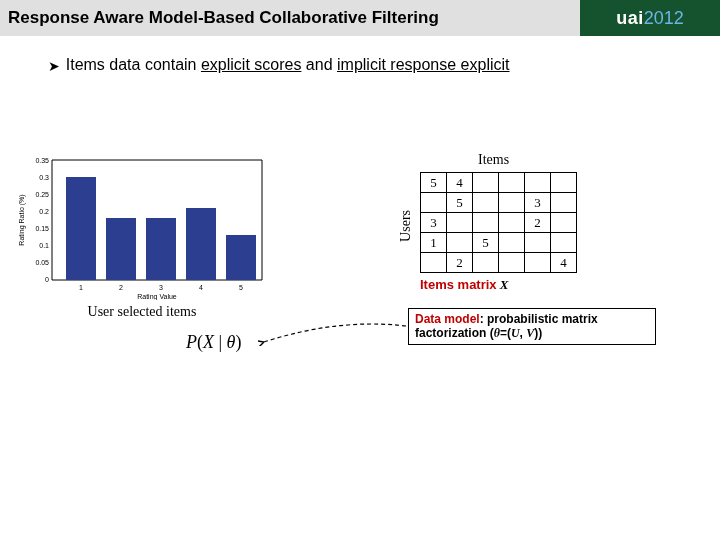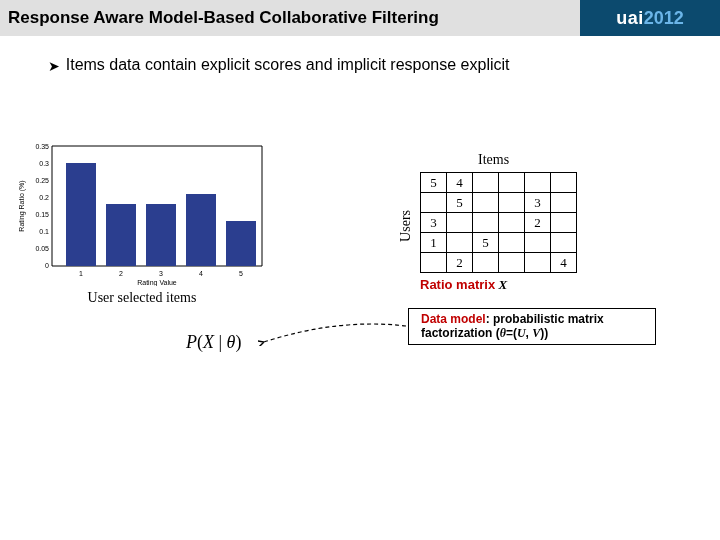--- a/index.html
+++ b/index.html
@@ -1,40 +1,40 @@
 <!DOCTYPE html>
 <html><head>
 <meta charset="utf-8">
 <style>
   * { box-sizing: border-box; margin: 0; padding: 0; }
   body { width: 720px; height: 540px; font-family: Arial, sans-serif; background: #fff; position: relative; overflow: hidden; }
   .header { background: #e0e0e0; height: 36px; display: flex; align-items: center; padding: 8px 8px; position: relative; }
   .title { font-weight: bold; font-size: 17px; color: #000; }
-  .logo { position: absolute; right: 0; top: 0; height: 36px; width: 140px; background: #0c4a6e; display: flex; align-items: center; justify-content: center; }
+  .logo { position: absolute; right: 0; top: 0; height: 36px; width: 140px; background: #14532d; display: flex; align-items: center; justify-content: center; }
   .logo-text { color: #fff; font-weight: bold; font-size: 18px; letter-spacing: 0.5px; }
-  .logo-year { color: #6bb5e8; font-weight: bold; font-size: 18px; }
+  .logo-year { color: #6bb5e8; font-weight: normal; font-size: 18px; }
   .content { padding: 20px 30px 0 30px; }
   .motivation { font-weight: bold; font-size: 17px; margin-bottom: 4px; }
   .bullet-row { display: flex; margin-left: 18px; font-size: 16px; }
   .arrow { margin-right: 6px; font-size: 14px; padding-top: 2px; }
   .bullet-text { }
-  .underline { }
+  .underline { text-decoration: underline; }
   .main { position: relative; margin-top: 60px; height: 360px; }
-  .chart-area { position: absolute; left: -18px; top: 2px; width: 260px; }
+  .chart-area { position: absolute; left: -18px; top: 16px; width: 260px; }
   .chart-svg { display: block; }
   .chart-caption { text-align: center; font-size: 14px; margin-top: 4px; font-family: 'Times New Roman', serif; }
   .matrix-area { position: absolute; left: 390px; top: -14px; margin-top: 38px; }
   .items-label { position: absolute; left: 58px; top: -6px; font-size: 14px; font-family: 'Times New Roman', serif; }
   .users-label { position: absolute; left: -22px; top: 52px; font-size: 14px; writing-mode: vertical-rl; transform: rotate(180deg); font-family: 'Times New Roman', serif; }
   .matrix { border-collapse: collapse; margin-top: 14px; }
   .matrix td { width: 26px; height: 20px; border: 1px solid #000; text-align: center; font-size: 13px; font-family: 'Times New Roman', serif; }
   .matrix-caption { font-size: 13px; font-weight: bold; margin-top: 4px; }
   .red { color: #c00000; }
   .ital { font-style: italic; font-family: 'Times New Roman', serif; }
-  .data-model-box { position: absolute; left: 378px; top: 174px; border: 1px solid #000; padding: 3px 12px; font-size: 12px; font-weight: bold; width: 248px; background: #fff; }
+  .data-model-box { position: absolute; left: 378px; top: 174px; border: 1px solid #000; padding: 3px 6px; font-size: 12px; font-weight: bold; width: 248px; background: #fff; }
   .formula { position: absolute; left: 156px; top: 198px; font-size: 18px; font-family: 'Times New Roman', serif; font-style: italic; text-align: center; }
   .dashed-arrow { position: absolute; left: 228px; top: 188px; width: 150px; height: 24px; }
 </style>
 </head>
 <body>
 
 <div class="header">
   <span class="title">Response Aware Model-Based Collaborative Filtering</span>
   <div class="logo">
     <span class="logo-text">uai</span>
@@ -132,21 +132,21 @@
               <td></td>
               <td>2</td>
               <td></td>
               <td></td>
               <td></td>
               <td>4</td>
             </tr>
       </tbody>
         </table>
       <div class="matrix-caption">
-        <span class="red">Ratio matrix</span><span class="ital"> X</span>
+        <span class="red">Items matrix</span><span class="ital"> X</span>
       </div>
     </div>
 
     <div class="data-model-box">
       <span class="red">Data model</span><span>: probabilistic matrix factorization (</span><span class="ital">θ</span><span>=(</span><span class="ital">U</span><span>, </span><span class="ital">V</span><span>))</span>
     </div>
 
     <svg class="dashed-arrow" width="150" height="24">
       <defs>
         <marker id="ah" markerWidth="8" markerHeight="8" refX="0" refY="3" orient="auto">

